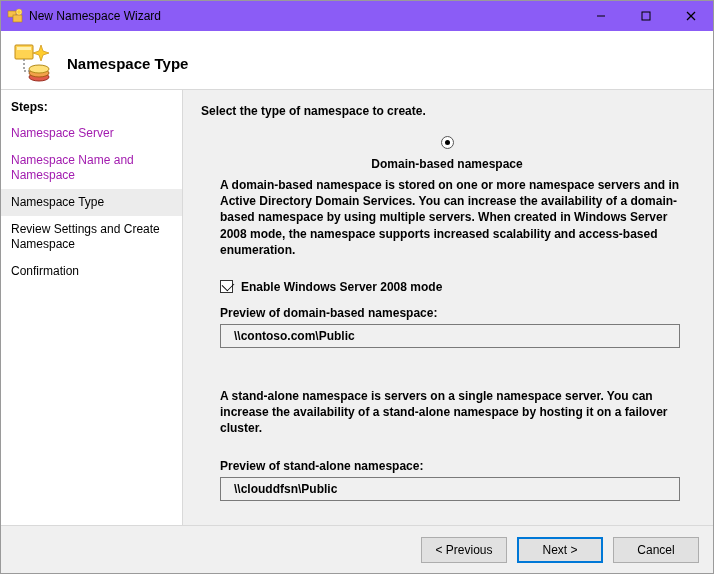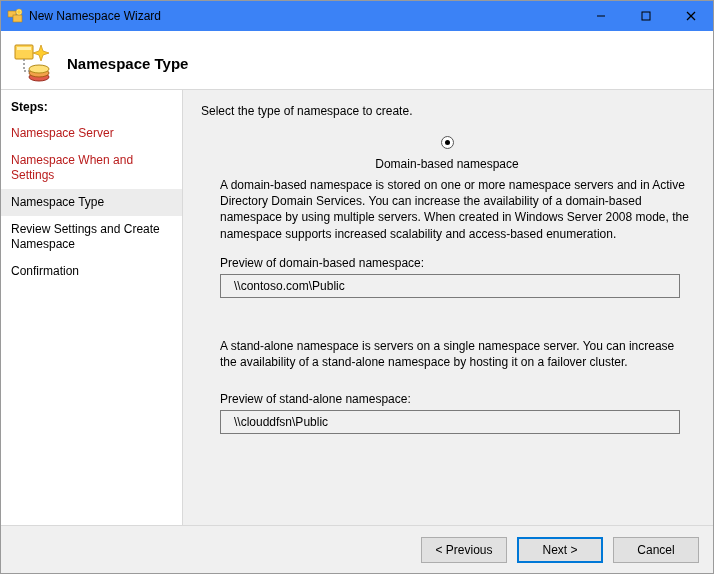--- a/index.html
+++ b/index.html
@@ -16,21 +16,21 @@
     border: 1px solid #9a9a9a;
     display: flex;
     flex-direction: column;
     background: #fff;
   }
   .titlebar {
     height: 30px;
     display: flex;
     align-items: center;
     padding-left: 6px;
-    background: #3b82f6;
+    background: #8b5cf6;
     flex-shrink: 0;
   }
   .titlebar .title-icon {
     width: 16px; height: 16px;
     margin-right: 6px;
     position: relative;
   }
   .titlebar .title-icon svg { width: 16px; height: 16px; }
   .titlebar .title-text {
     flex: 1;
@@ -86,33 +86,34 @@
   }
   .side-head {
     font-weight: bold;
     padding: 4px 10px 6px 10px;
   }
   .side-item {
     padding: 6px 10px 6px 10px;
     line-height: 1.25;
   }
   .side-link {
-    color: #b91c1c;
+    color: #a21caf;
     cursor: pointer;
   }
   .side-current {
     background: #ececec;
   }
   .main {
     flex: 1;
     background: #f0f0f0;
     padding: 14px 20px 10px 18px;
     display: flex;
     flex-direction: column;
     position: relative;
+    font-weight: bold;
   }
   .instruction {
     margin-bottom: 14px;
   }
   .opt-row {
     display: flex;
     align-items: center;
     gap: 8px;
     margin-top: 4px;
     flex-direction: column;
@@ -249,41 +250,45 @@
   <div class="divider"></div>
 
   <div class="body">
 
     <div class="sidebar">
       <div class="side-head">Steps:</div>
       <div class="side-item">
         <span class="side-link">Namespace Server</span>
       </div>
       <div class="side-item">
-        <span class="side-link">Namespace When and Settings</span>
+        <span class="side-link">Namespace Name and Namespace</span>
       </div>
       <div class="side-item side-current">
         <span>Namespace Type</span>
       </div>
       <div class="side-item">
         <span>Review Settings and Create Namespace</span>
       </div>
       <div class="side-item">
         <span>Confirmation</span>
       </div>
     </div>
 
     <div class="main">
       <div class="instruction">Select the type of namespace to create.</div>
 
       <div class="opt-row">
         <div class="radio checked"></div>
         <span>Domain-based namespace</span>
       </div>
       <div class="opt-desc">A domain-based namespace is stored on one or more namespace servers and in Active Directory Domain Services. You can increase the availability of a domain-based namespace by using multiple servers. When created in Windows Server 2008 mode, the namespace supports increased scalability and access-based enumeration.</div>
+      <div class="sub-row">
+        <div class="checkbox checked"></div>
+        <span>Enable Windows Server 2008 mode</span>
+      </div>
       <div class="preview-label">Preview of domain-based namespace:</div>
       <div class="preview-box">\\contoso.com\Public</div>
 
       <div style="height:24px"></div>
 
       <div class="opt-desc">A stand-alone namespace is servers on a single namespace server. You can increase the availability of a stand-alone namespace by hosting it on a failover cluster.</div>
       <div style="height:8px"></div>
       <div class="preview-label">Preview of stand-alone namespace:</div>
       <div class="preview-box">\\clouddfsn\Public</div>
 

